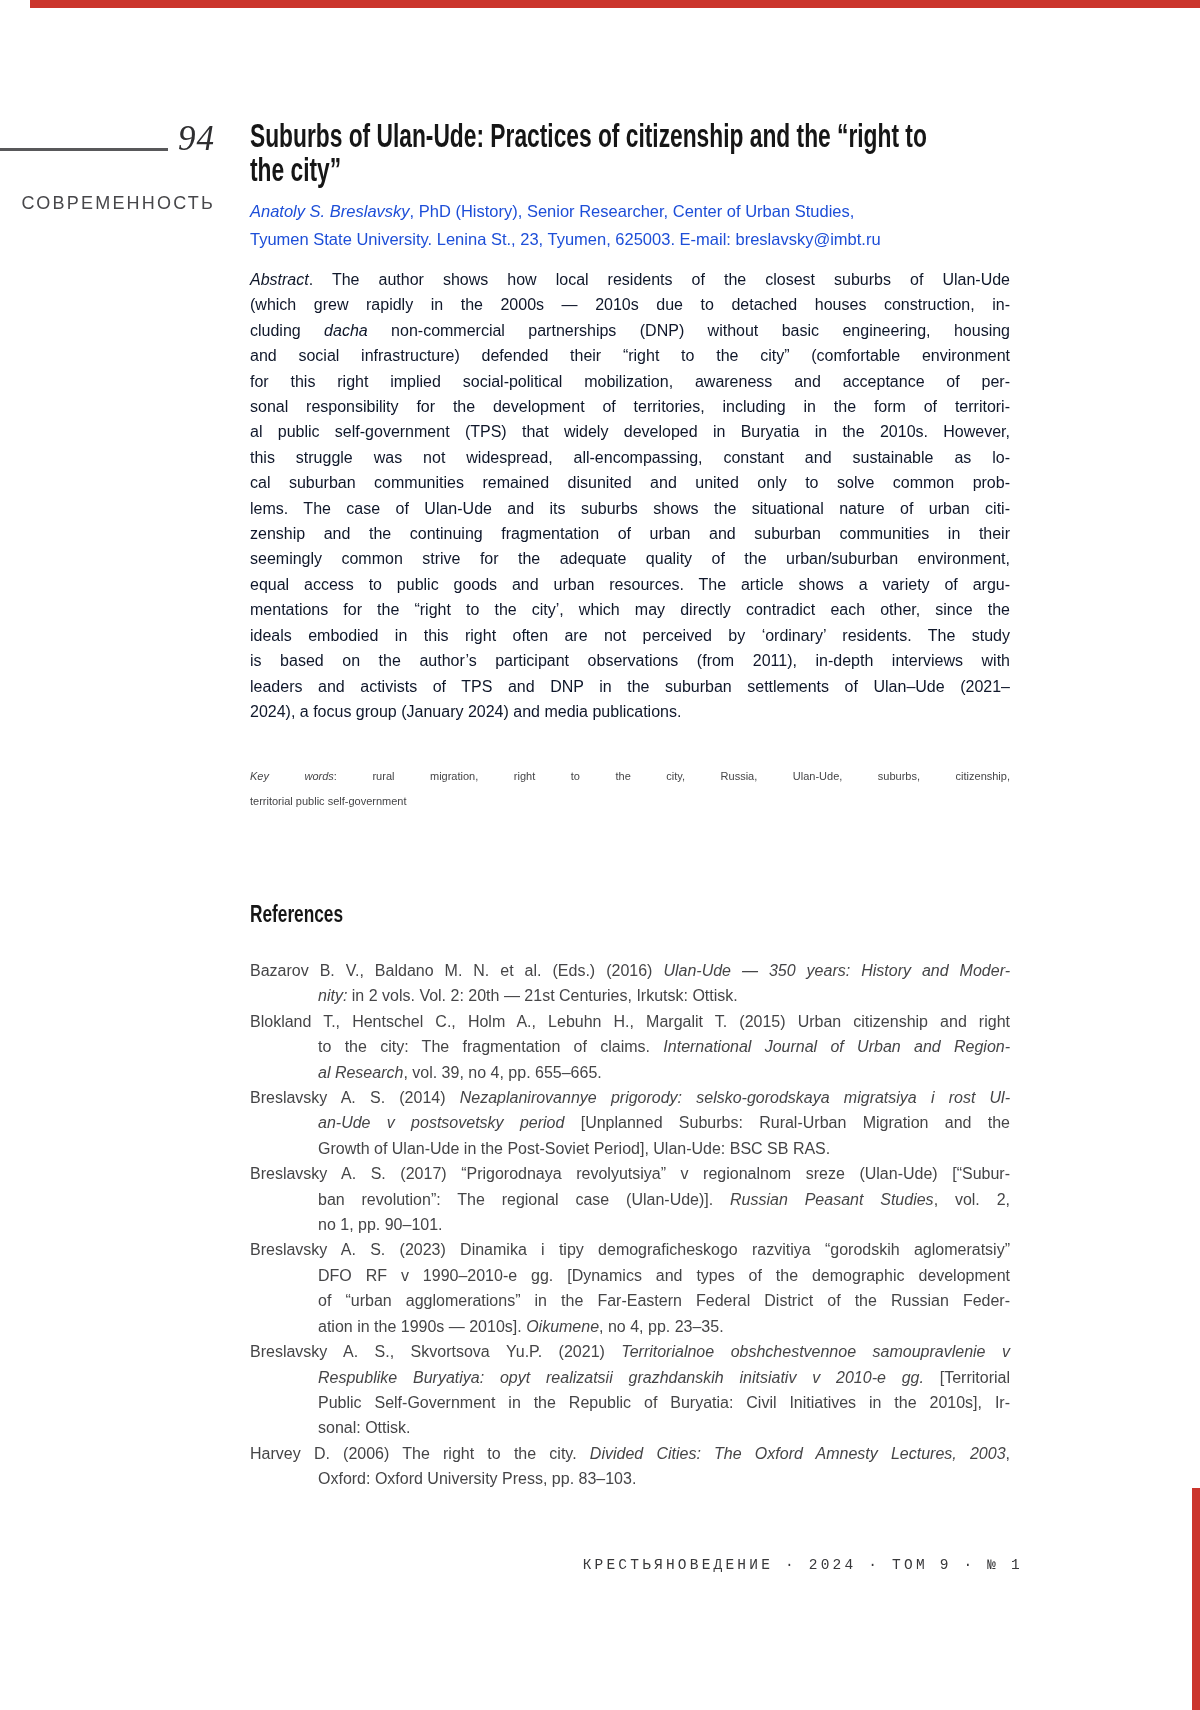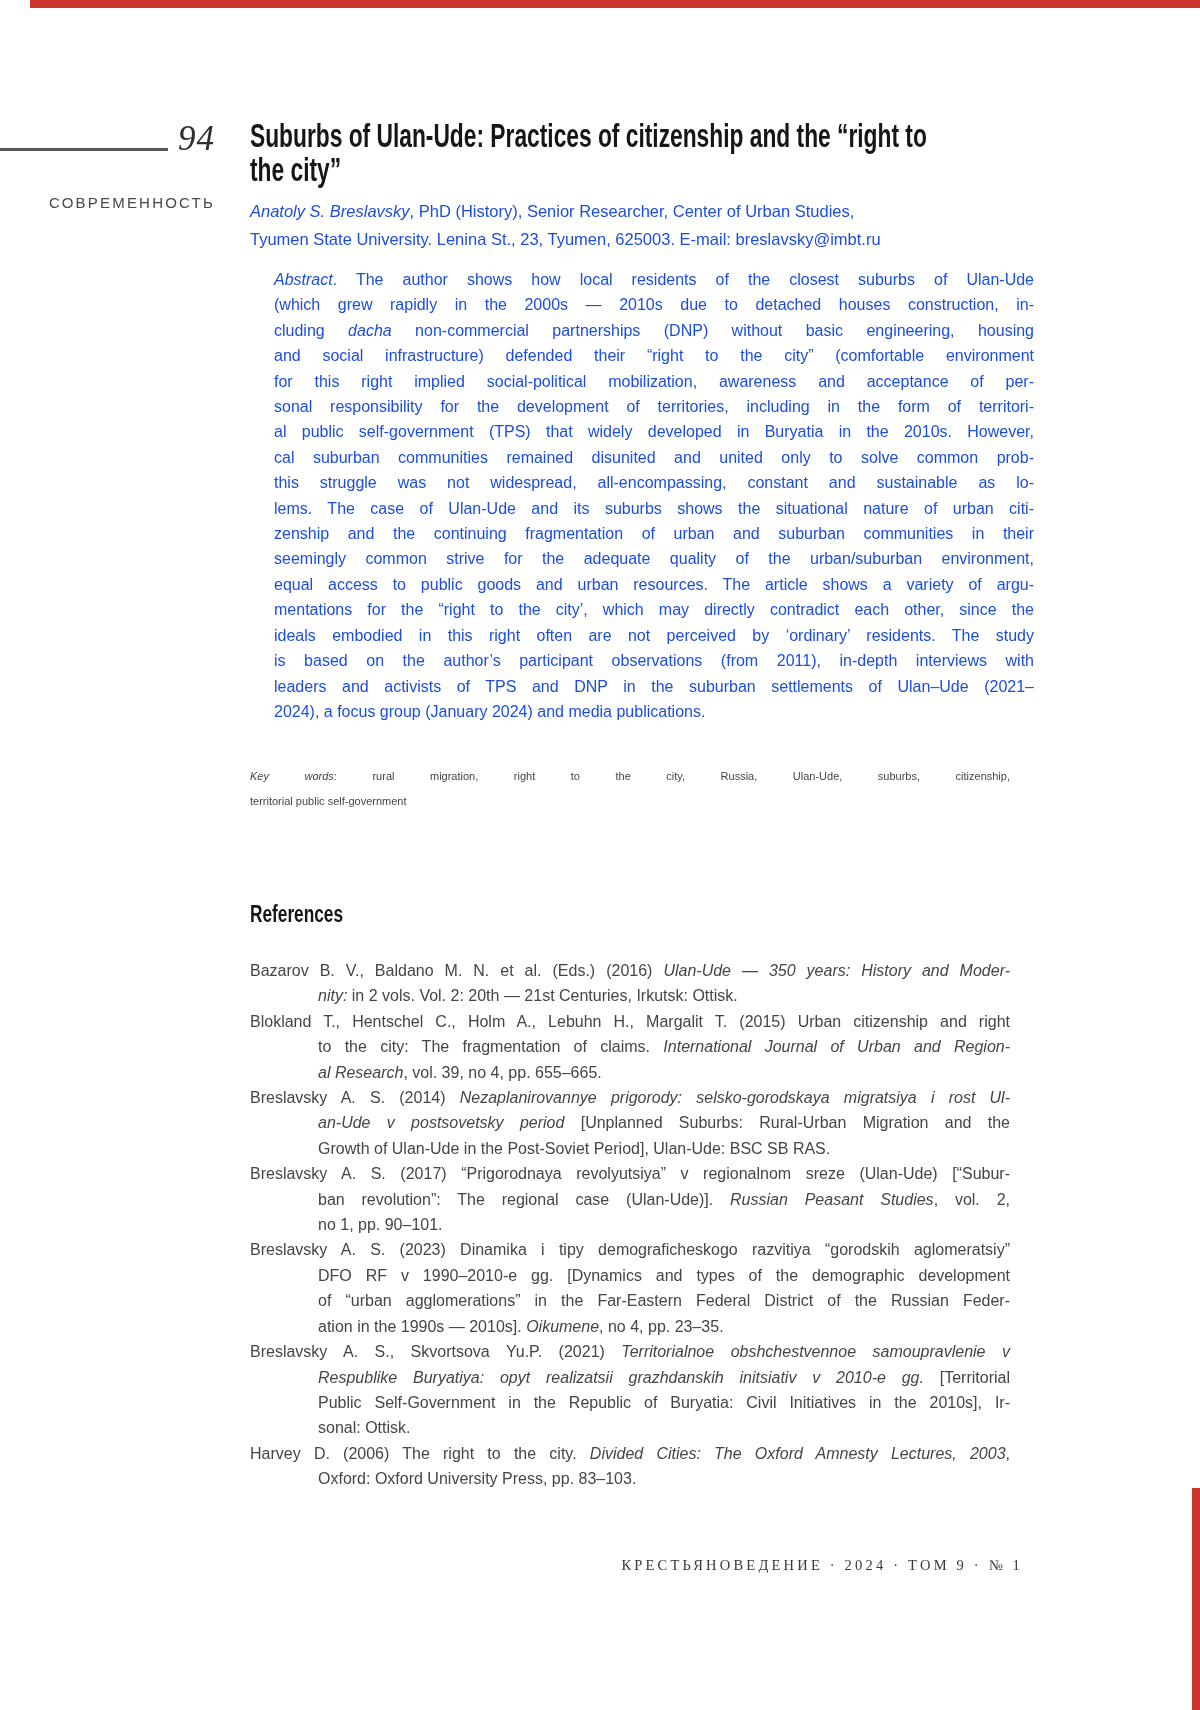--- a/index.html
+++ b/index.html
@@ -6,38 +6,38 @@
   .page{position:relative;width:1200px;height:1710px;background:#ffffff;overflow:hidden;
         font-family:"Liberation Sans",sans-serif;}
   .accent{position:absolute;background:#cb352c;}
   .accent.top{left:30px;top:0;width:1170px;height:8px;}
   .accent.right{left:1192px;top:1488px;width:8px;height:222px;}
   .margin-rule{position:absolute;left:0;top:148px;width:168px;height:3px;background:#58585a;}
   .page-number{position:absolute;left:90px;top:120px;width:125px;text-align:right;
         font-family:"Liberation Serif",serif;font-style:italic;font-size:35px;line-height:38px;
         color:#2e2e30;letter-spacing:1px;}
   .section-label{position:absolute;left:20px;top:194px;width:195px;text-align:right;
-        font-size:15px;line-height:18px;letter-spacing:2.2px;color:#47474a;}
+        font-size:18px;line-height:18px;letter-spacing:2.2px;color:#47474a;}
   .title{position:absolute;left:250px;top:119px;width:1120px;
         font-weight:bold;font-size:33px;line-height:34px;color:#161616;
         transform:scaleX(0.69);transform-origin:0 0;}
   .title .ln{white-space:nowrap;text-align:left;}
   .author{position:absolute;left:250px;top:197px;width:760px;
         font-size:16.5px;line-height:28px;color:#1d4ed8;}
   .abstract{position:absolute;left:250px;top:267px;width:760px;
-        font-size:16px;line-height:25.4px;color:#1d4ed8;margin-left:24px;}
+        font-size:16px;line-height:25.4px;color:#0f172a;}
   .keywords{position:absolute;left:250px;top:764px;width:760px;
         font-size:11px;line-height:25.4px;color:#454547;}
   .ref-heading{position:absolute;left:250px;top:901px;width:400px;
         font-weight:bold;font-size:23px;line-height:26px;color:#161616;
         transform:scaleX(0.75);transform-origin:0 0;}
   .references{position:absolute;left:250px;top:958px;width:760px;
         font-size:16px;line-height:25.4px;color:#454547;}
   .footer{position:absolute;left:250px;top:1556px;width:773px;text-align:right;
-        font-family:Liberation Serif, serif;font-size:14.5px;line-height:18px;
+        font-family:Liberation Mono, monospace;font-size:14.5px;line-height:18px;
         letter-spacing:3.2px;color:#38383a;}
   .ln{text-align:justify;}
   .ln.just{text-align-last:justify;}
   .ln.hang{padding-left:68px;}
   .ln i{font-style:italic;}
 </style>
 </head>
 <body>
 
 <div class="page">
@@ -62,22 +62,22 @@
     </div>
 
   <div class="abstract">
       <div class="ln just"><i>Abstract</i><span>. The author shows how local residents of the closest suburbs of Ulan-Ude</span></div>
       <div class="ln just"><span>(which grew rapidly in the 2000s — 2010s due to detached houses construction, in-</span></div>
       <div class="ln just"><span>cluding </span><i>dacha</i><span> non-commercial partnerships (DNP) without basic engineering, housing</span></div>
       <div class="ln just"><span>and social infrastructure) defended their “right to the city” (comfortable environment</span></div>
       <div class="ln just"><span>for this right implied social-political mobilization, awareness and acceptance of per-</span></div>
       <div class="ln just"><span>sonal responsibility for the development of territories, including in the form of territori-</span></div>
       <div class="ln just"><span>al public self-government (TPS) that widely developed in Buryatia in the 2010s. However,</span></div>
+      <div class="ln just"><span>this struggle was not widespread, all-encompassing, constant and sustainable as lo-</span></div>
       <div class="ln just"><span>cal suburban communities remained disunited and united only to solve common prob-</span></div>
-      <div class="ln just"><span>this struggle was not widespread, all-encompassing, constant and sustainable as lo-</span></div>
       <div class="ln just"><span>lems. The case of Ulan-Ude and its suburbs shows the situational nature of urban citi-</span></div>
       <div class="ln just"><span>zenship and the continuing fragmentation of urban and suburban communities in their</span></div>
       <div class="ln just"><span>seemingly common strive for the adequate quality of the urban/suburban environment,</span></div>
       <div class="ln just"><span>equal access to public goods and urban resources. The article shows a variety of argu-</span></div>
       <div class="ln just"><span>mentations for the “right to the city’, which may directly contradict each other, since the</span></div>
       <div class="ln just"><span>ideals embodied in this right often are not perceived by ‘ordinary’ residents. The study</span></div>
       <div class="ln just"><span>is based on the author’s participant observations (from 2011), in-depth interviews with</span></div>
       <div class="ln just"><span>leaders and activists of TPS and DNP in the suburban settlements of Ulan–Ude (2021–</span></div>
       <div class="ln"><span>2024), a focus group (January 2024) and media publications.</span></div>
     </div>

